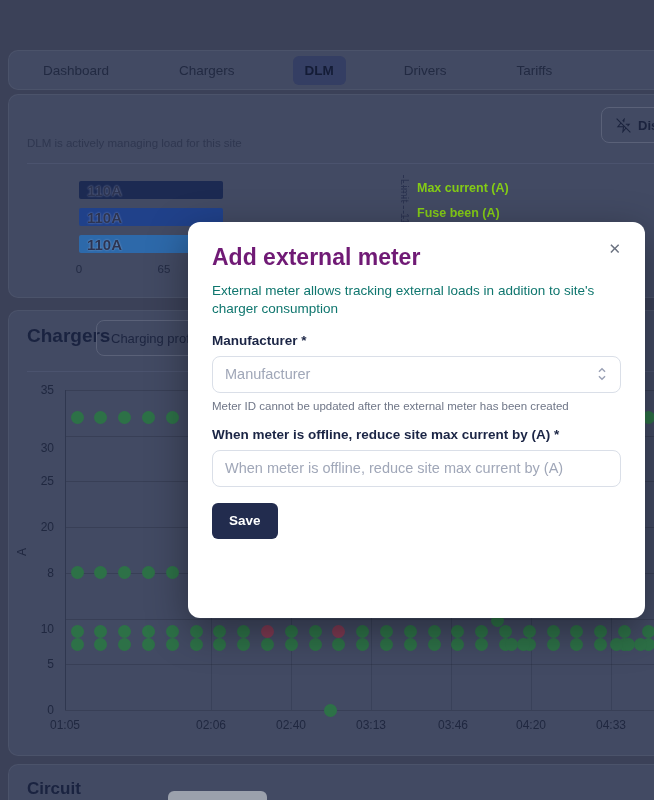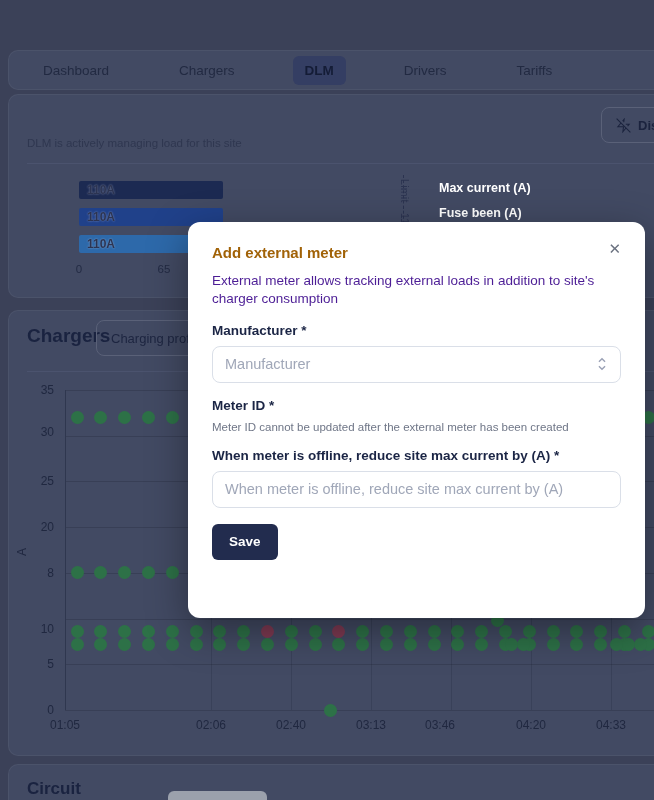--- a/index.html
+++ b/index.html
@@ -29,29 +29,29 @@
   .outline-btn{position:absolute;display:flex;align-items:center;gap:7px;
     border:1px solid #5a6178;border-radius:8px;background:transparent;
     color:#1b233e;font-size:13px;font-weight:600;padding:0 14px;height:36px;
     cursor:pointer;font-family:inherit;white-space:nowrap;}
   .disable-btn{left:592px;top:12px;width:130px;}
   .zap-off-icon{width:15px;height:15px;stroke:#1b233e;fill:none;stroke-width:1.7;flex:0 0 auto;}
 
   .phase-row{position:absolute;height:18px;display:flex;align-items:center;}
   .phase-bar{position:absolute;left:70px;height:18px;border-radius:2px;
     display:flex;align-items:center;}
-  .phase-bar span{font-size:12px;font-weight:700;color:#2c3452;margin-left:8px;
+  .phase-bar span{font-size:15px;font-weight:700;color:#2c3452;margin-left:8px;
     text-shadow:0 0 2px rgba(205,214,235,0.55);}
   .bar-tick{position:absolute;top:168px;transform:translateX(-50%);
     font-size:11.5px;color:#232b44;}
   .limit-line{position:absolute;left:394px;top:80px;height:110px;width:0;
     border-left:1.5px dashed #2b3350;}
   .limit-text{position:absolute;left:390px;top:84px;height:130px;
     writing-mode:vertical-rl;font-size:10.5px;color:#2b3350;letter-spacing:.3px;}
-  .dlm-setting{position:absolute;left:430px;font-size:12.5px;font-weight:700;color:#ffffff;}
+  .dlm-setting{position:absolute;left:408px;font-size:12.5px;font-weight:700;color:#84cc16;}
 
   
   .metrics-card{top:310px;height:446px;overflow:hidden;}
   .profiles-btn{left:87px;top:9px;width:160px;font-weight:400;color:#1d2540;}
   .metrics-divider{top:60px;}
 
   .chart{position:absolute;left:0;top:380px;width:654px;height:360px;}
   .gridline-h{position:absolute;left:65px;right:0;height:1px;background:rgba(10,14,30,0.18);}
   .gridline-v{position:absolute;top:10px;height:320px;width:1px;background:rgba(10,14,30,0.14);}
   .axis-y{position:absolute;left:65px;top:10px;height:320px;width:1px;background:#2f374f;}
@@ -67,24 +67,24 @@
   .circuit-card{top:764px;height:70px;}
   .circuit-title{font-size:17px;}
   .pill-btn{position:absolute;left:159px;top:26px;width:99px;height:26px;
     background:#9ba1ac;border:none;border-radius:6px;font-size:13px;
     color:#242b3d;font-family:inherit;cursor:pointer;}
 
   
   .modal{position:absolute;left:188px;top:222px;width:457px;height:396px;
     background:#ffffff;border-radius:12px;box-shadow:0 12px 40px rgba(0,0,0,0.38);
     padding:22px 24px;z-index:50;}
-  .modal-title{margin:0;font-size:15px;font-weight:700;color:#a16207;}
+  .modal-title{margin:0;font-size:23px;font-weight:700;color:#701a75;}
   .modal-close{position:absolute;right:20px;top:14px;border:none;background:none;
     font-size:15px;color:#6b7280;cursor:pointer;font-family:inherit;padding:4px;}
-  .modal-desc{margin:11px 0 4px 0;font-size:13.5px;line-height:1.33;color:#4c1d95;}
+  .modal-desc{margin:11px 0 4px 0;font-size:13.5px;line-height:1.33;color:#0f766e;}
   .field-label{display:block;font-size:13.5px;font-weight:700;color:#1b2545;
     margin-top:15px;margin-bottom:8px;}
   .select,.text-input{width:100%;height:37px;border:1px solid #dadfe8;
     border-radius:8px;background:#fff;font-size:14.5px;color:#3a425c;
     padding:0 12px;font-family:inherit;}
   .text-input::placeholder{color:#a0a7b8;opacity:1;}
   .select{display:flex;align-items:center;justify-content:space-between;cursor:pointer;}
   .select .ph{color:#a0a7b8;}
   .chevrons-icon{width:12px;height:14px;stroke:#9aa1b5;fill:none;stroke-width:1.6;}
   .helper{margin:7px 0 0 0;font-size:11.5px;color:#6f7687;}
@@ -162,32 +162,32 @@
       <div class="ytick" style="top: 284.285px;">5</div>
       <div class="gridline-h" style="top: 238.57px;"></div>
       <div class="ytick" style="top: 249px;">10</div>
       <div class="gridline-h" style="top: 192.855px;"></div>
       <div class="ytick" style="top: 192.855px;">8</div>
       <div class="gridline-h" style="top: 147.14px;"></div>
       <div class="ytick" style="top: 147.14px;">20</div>
       <div class="gridline-h" style="top: 101.425px;"></div>
       <div class="ytick" style="top: 101.425px;">25</div>
       <div class="gridline-h" style="top: 55.71px;"></div>
-      <div class="ytick" style="top: 52px;">30</div>
+      <div class="ytick" style="top: 68px;">30</div>
       <div class="gridline-h" style="top: 9.995px;"></div>
       <div class="ytick" style="top: 9.995px;">35</div>
       <div class="xtick" style="left: 65px;">01:05</div>
       <div class="gridline-v" style="left: 211px;"></div>
       <div class="xtick" style="left: 211px;">02:06</div>
       <div class="gridline-v" style="left: 291px;"></div>
       <div class="xtick" style="left: 291px;">02:40</div>
       <div class="gridline-v" style="left: 371px;"></div>
       <div class="xtick" style="left: 371px;">03:13</div>
       <div class="gridline-v" style="left: 451px;"></div>
-      <div class="xtick" style="left: 440px; text-align: right;">03:46</div>
+      <div class="xtick" style="left: 453px; text-align: right;">03:46</div>
       <div class="gridline-v" style="left: 531px;"></div>
       <div class="xtick" style="left: 531px;">04:20</div>
       <div class="gridline-v" style="left: 611px;"></div>
       <div class="xtick" style="left: 611px;">04:33</div>
       <div class="axis-y"></div>
       <div class="dot" style="left: 70.5px; top: 30.924px; background: rgb(45, 113, 71);"></div>
       <div class="dot" style="left: 94.3px; top: 30.924px; background: rgb(45, 113, 71);"></div>
       <div class="dot" style="left: 118.1px; top: 30.924px; background: rgb(45, 113, 71);"></div>
       <div class="dot" style="left: 141.9px; top: 30.924px; background: rgb(45, 113, 71);"></div>
       <div class="dot" style="left: 165.7px; top: 30.924px; background: rgb(45, 113, 71);"></div>
@@ -307,20 +307,19 @@
 
   <label class="field-label">Manufacturer *</label>
   <div class="select">
     <span class="ph">Manufacturer</span>
     <svg class="chevrons-icon" viewBox="0 0 12 16">
       <polyline points="2.5 5.5 6 2 9.5 5.5"></polyline>
       <polyline points="2.5 10.5 6 14 9.5 10.5"></polyline>
     </svg>
   </div>
 
-  <label class="field-label">Meter ID *</label>
   <p class="helper">Meter ID cannot be updated after the external meter has been created</p>
 
   <label class="field-label">When meter is offline, reduce site max current by (A) *</label>
   <input class="text-input" type="text" placeholder="When meter is offline, reduce site max current by (A)" style="">
 
   <button class="save-btn">Save</button>
 </div>
 
 </body></html>

